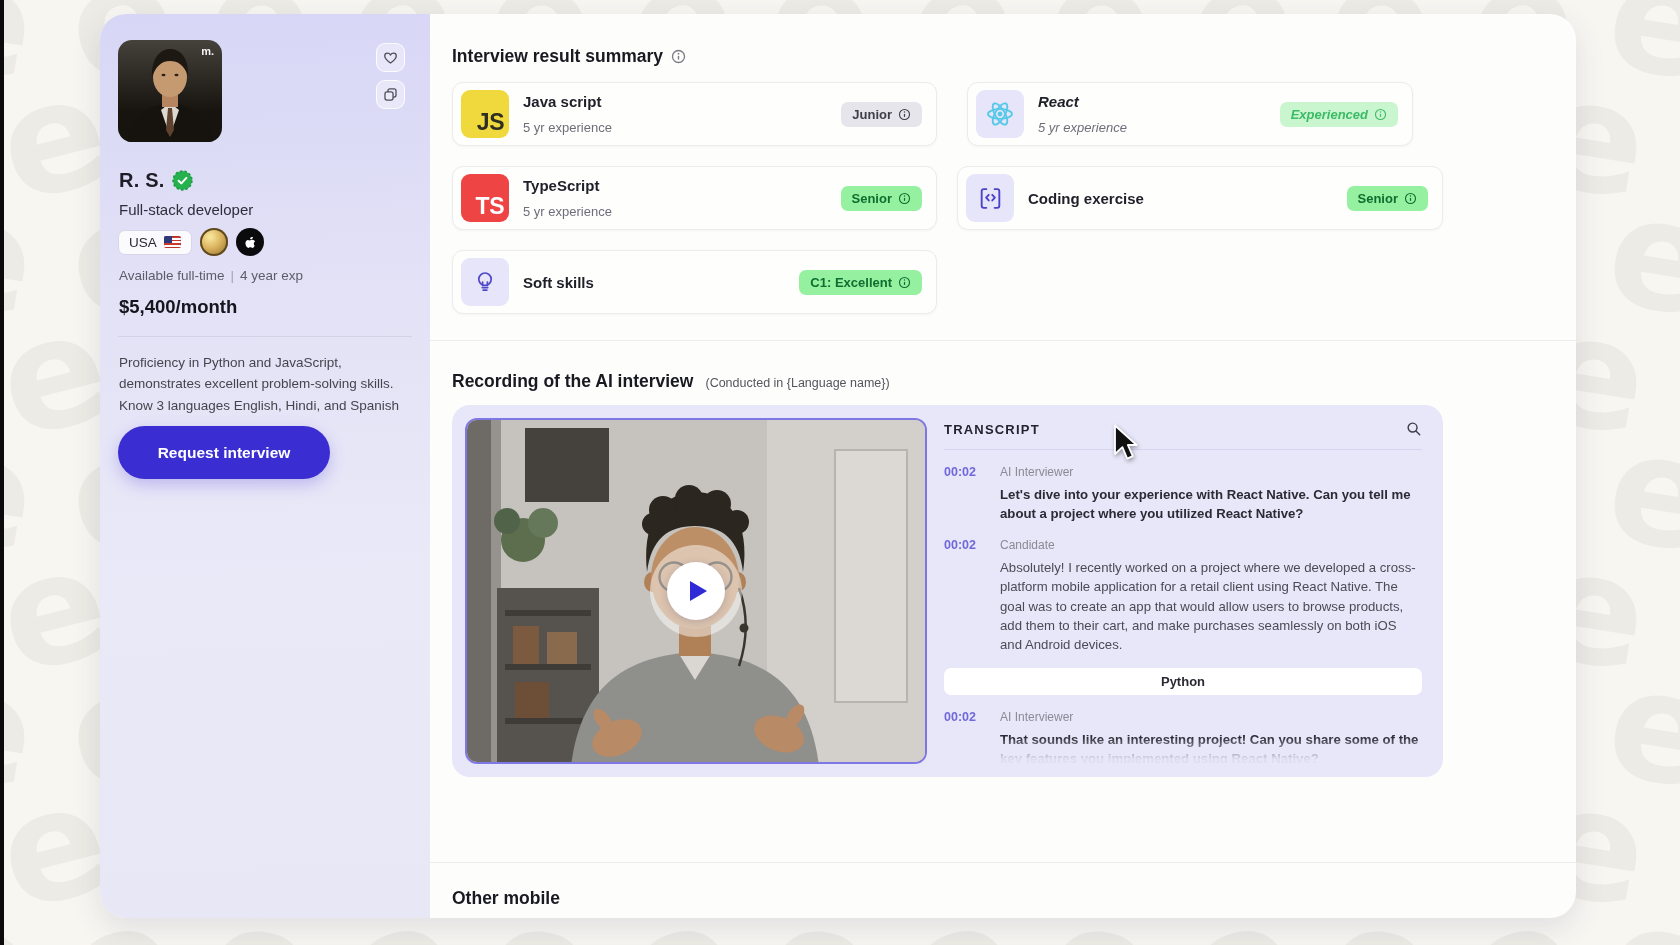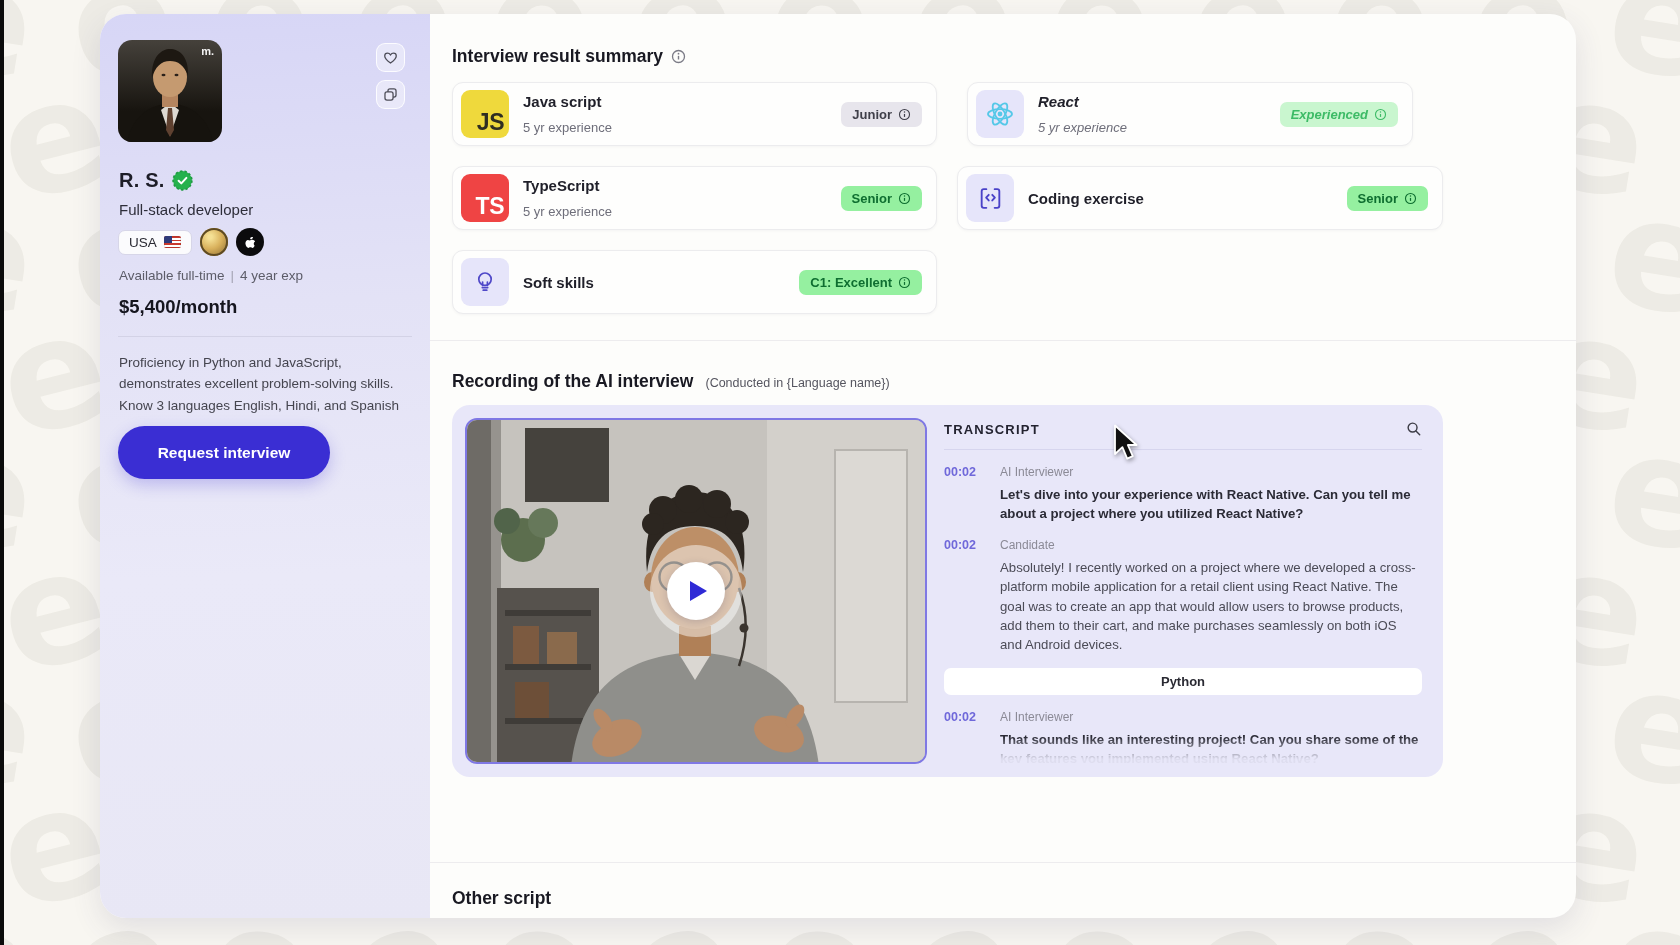--- a/index.html
+++ b/index.html
@@ -550,20 +550,20 @@
             <span class="time">00:02</span>
             <span class="speaker">AI Interviewer</span>
             <p class="text">That sounds like an interesting project! Can you share some of the key features you implemented using React Native?</p>
           </div>
 
           <div class="tr-fade"></div>
         </div>
       </div>
 
       <div class="divider-h div-2"></div>
-      <div class="other-title">Other script</div>
+      <div class="other-title">Other mobile</div>
     </div>
   </div>
 
   <svg class="cursor" width="28" height="38" viewBox="0 0 28 38">
     <path d="M3,1.5 L3,30 L10.4,23.2 L15.2,34.6 L20.8,32.2 L15.8,21 L24.6,21 Z" fill="#111111" stroke="#ffffff" stroke-width="1.8" stroke-linejoin="round"></path>
   </svg>
 </div>
 
 </body></html>

